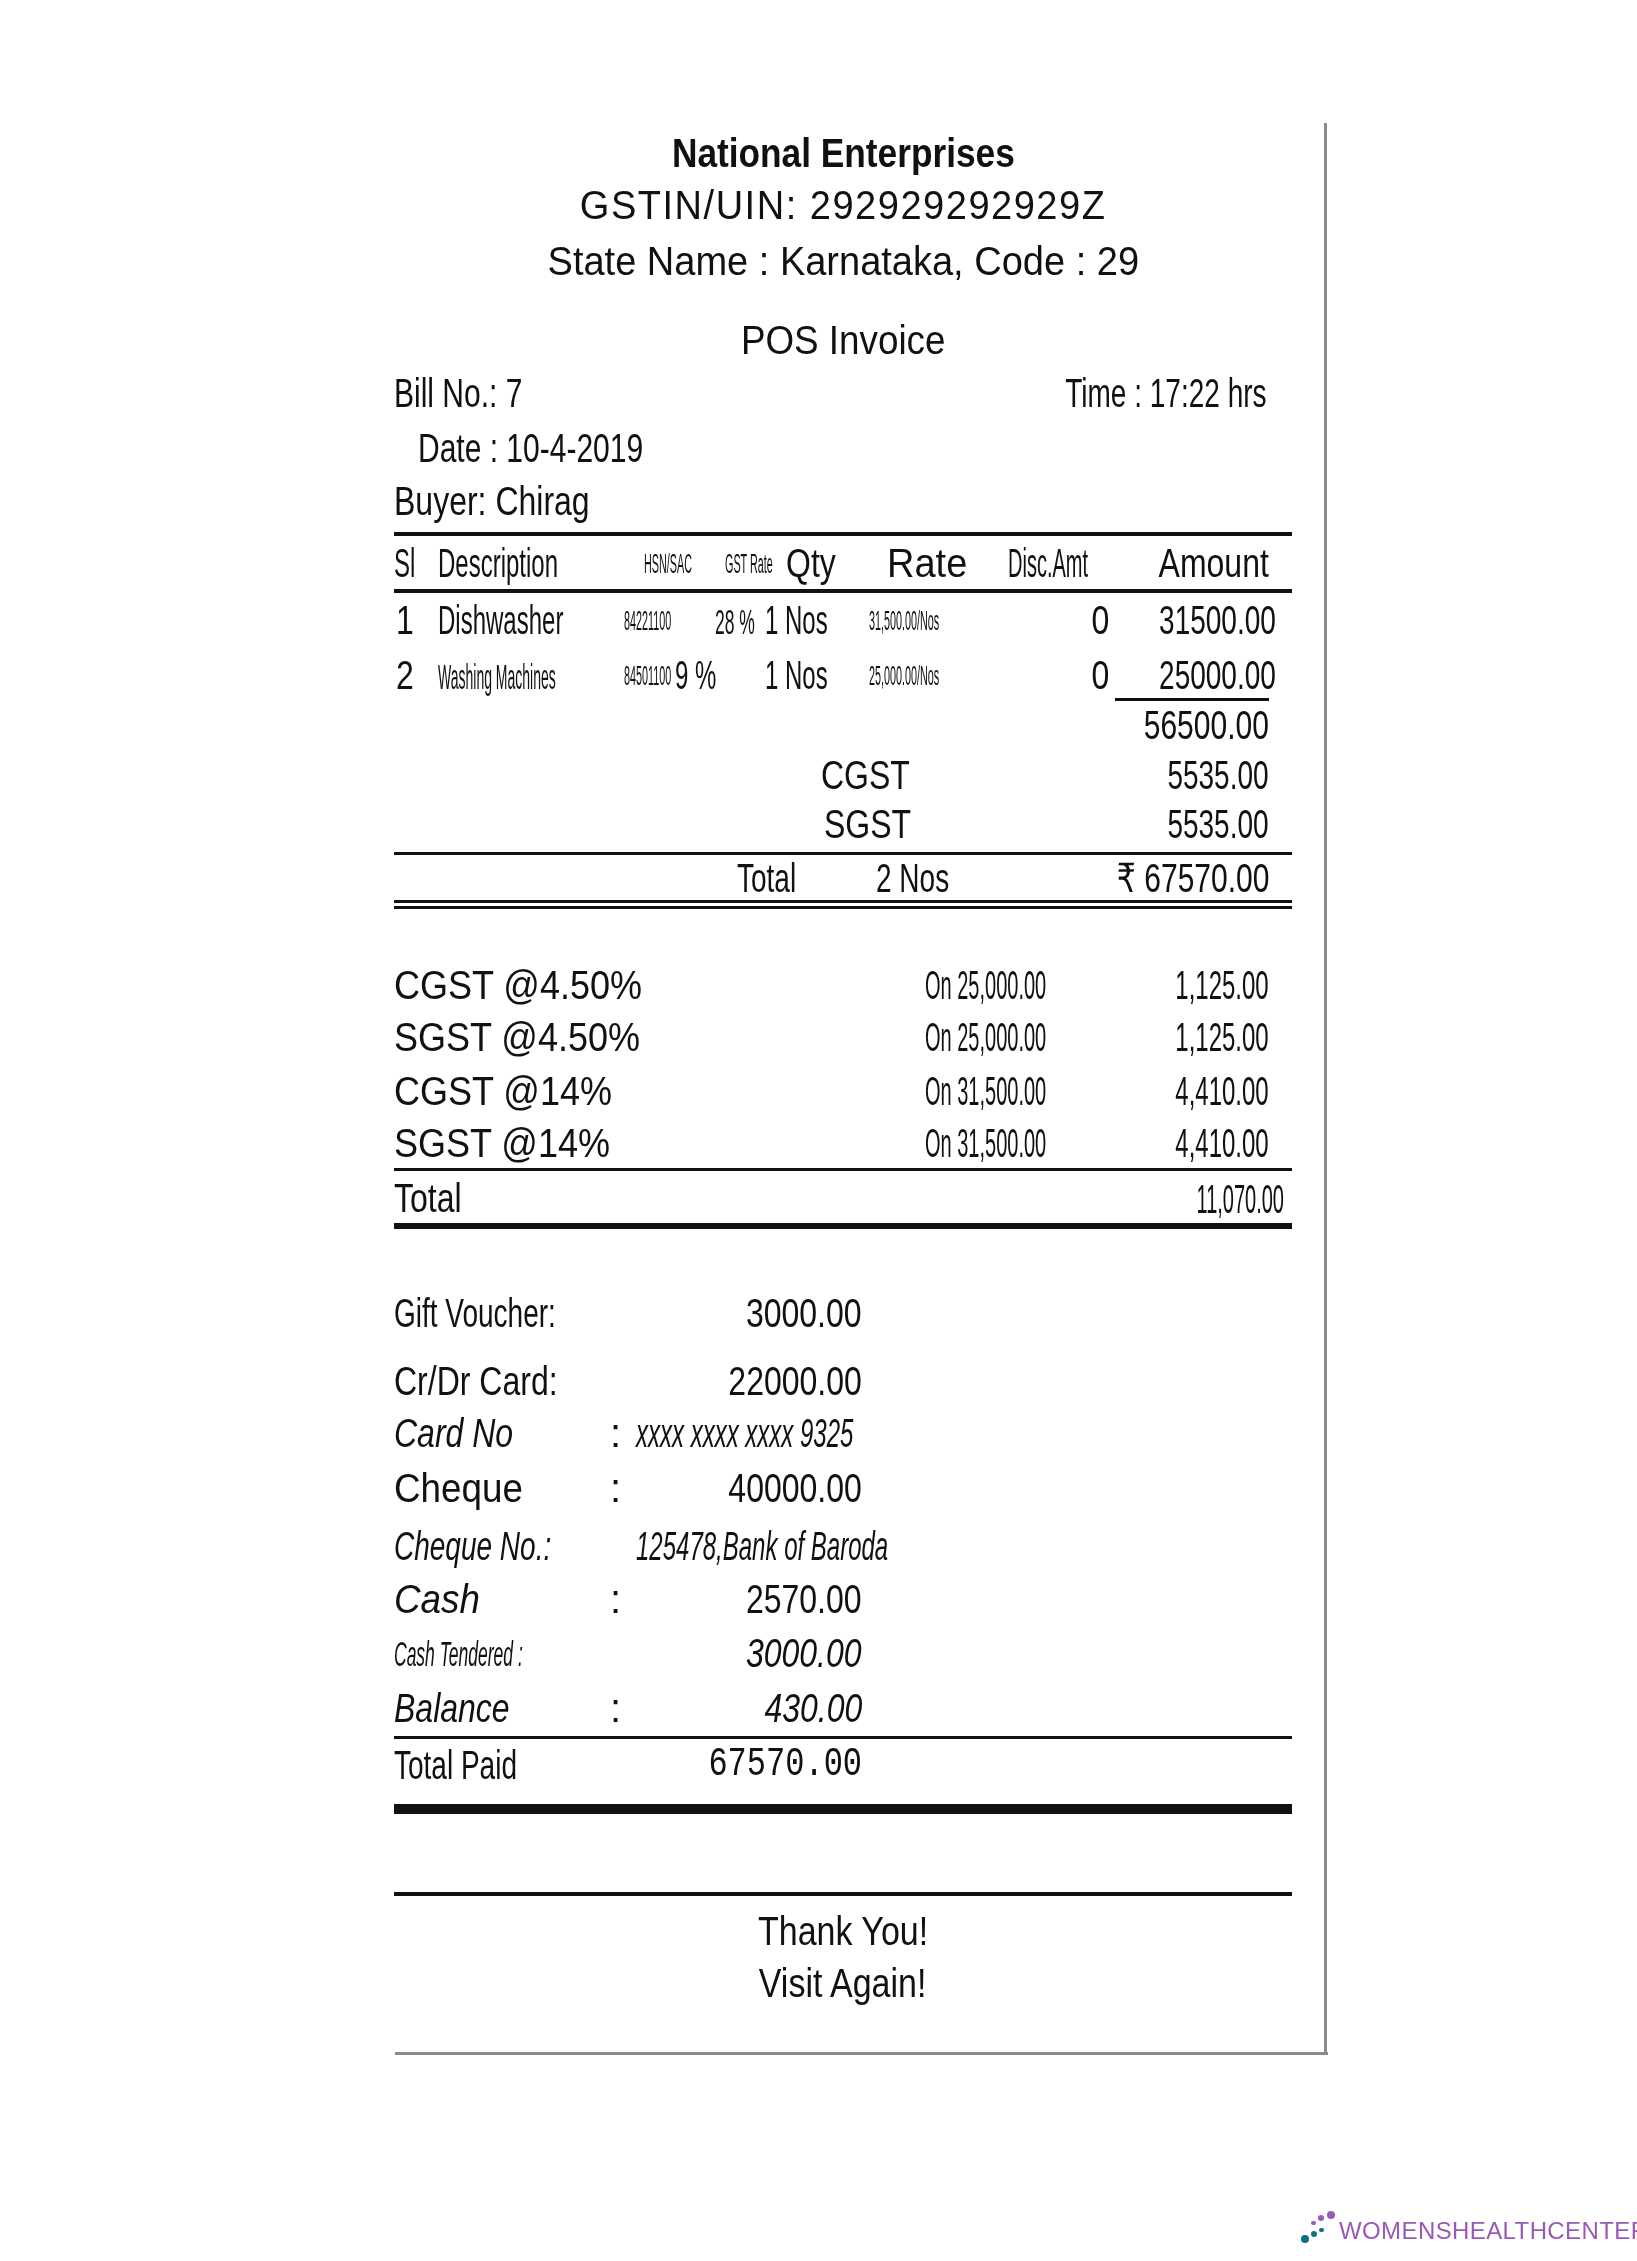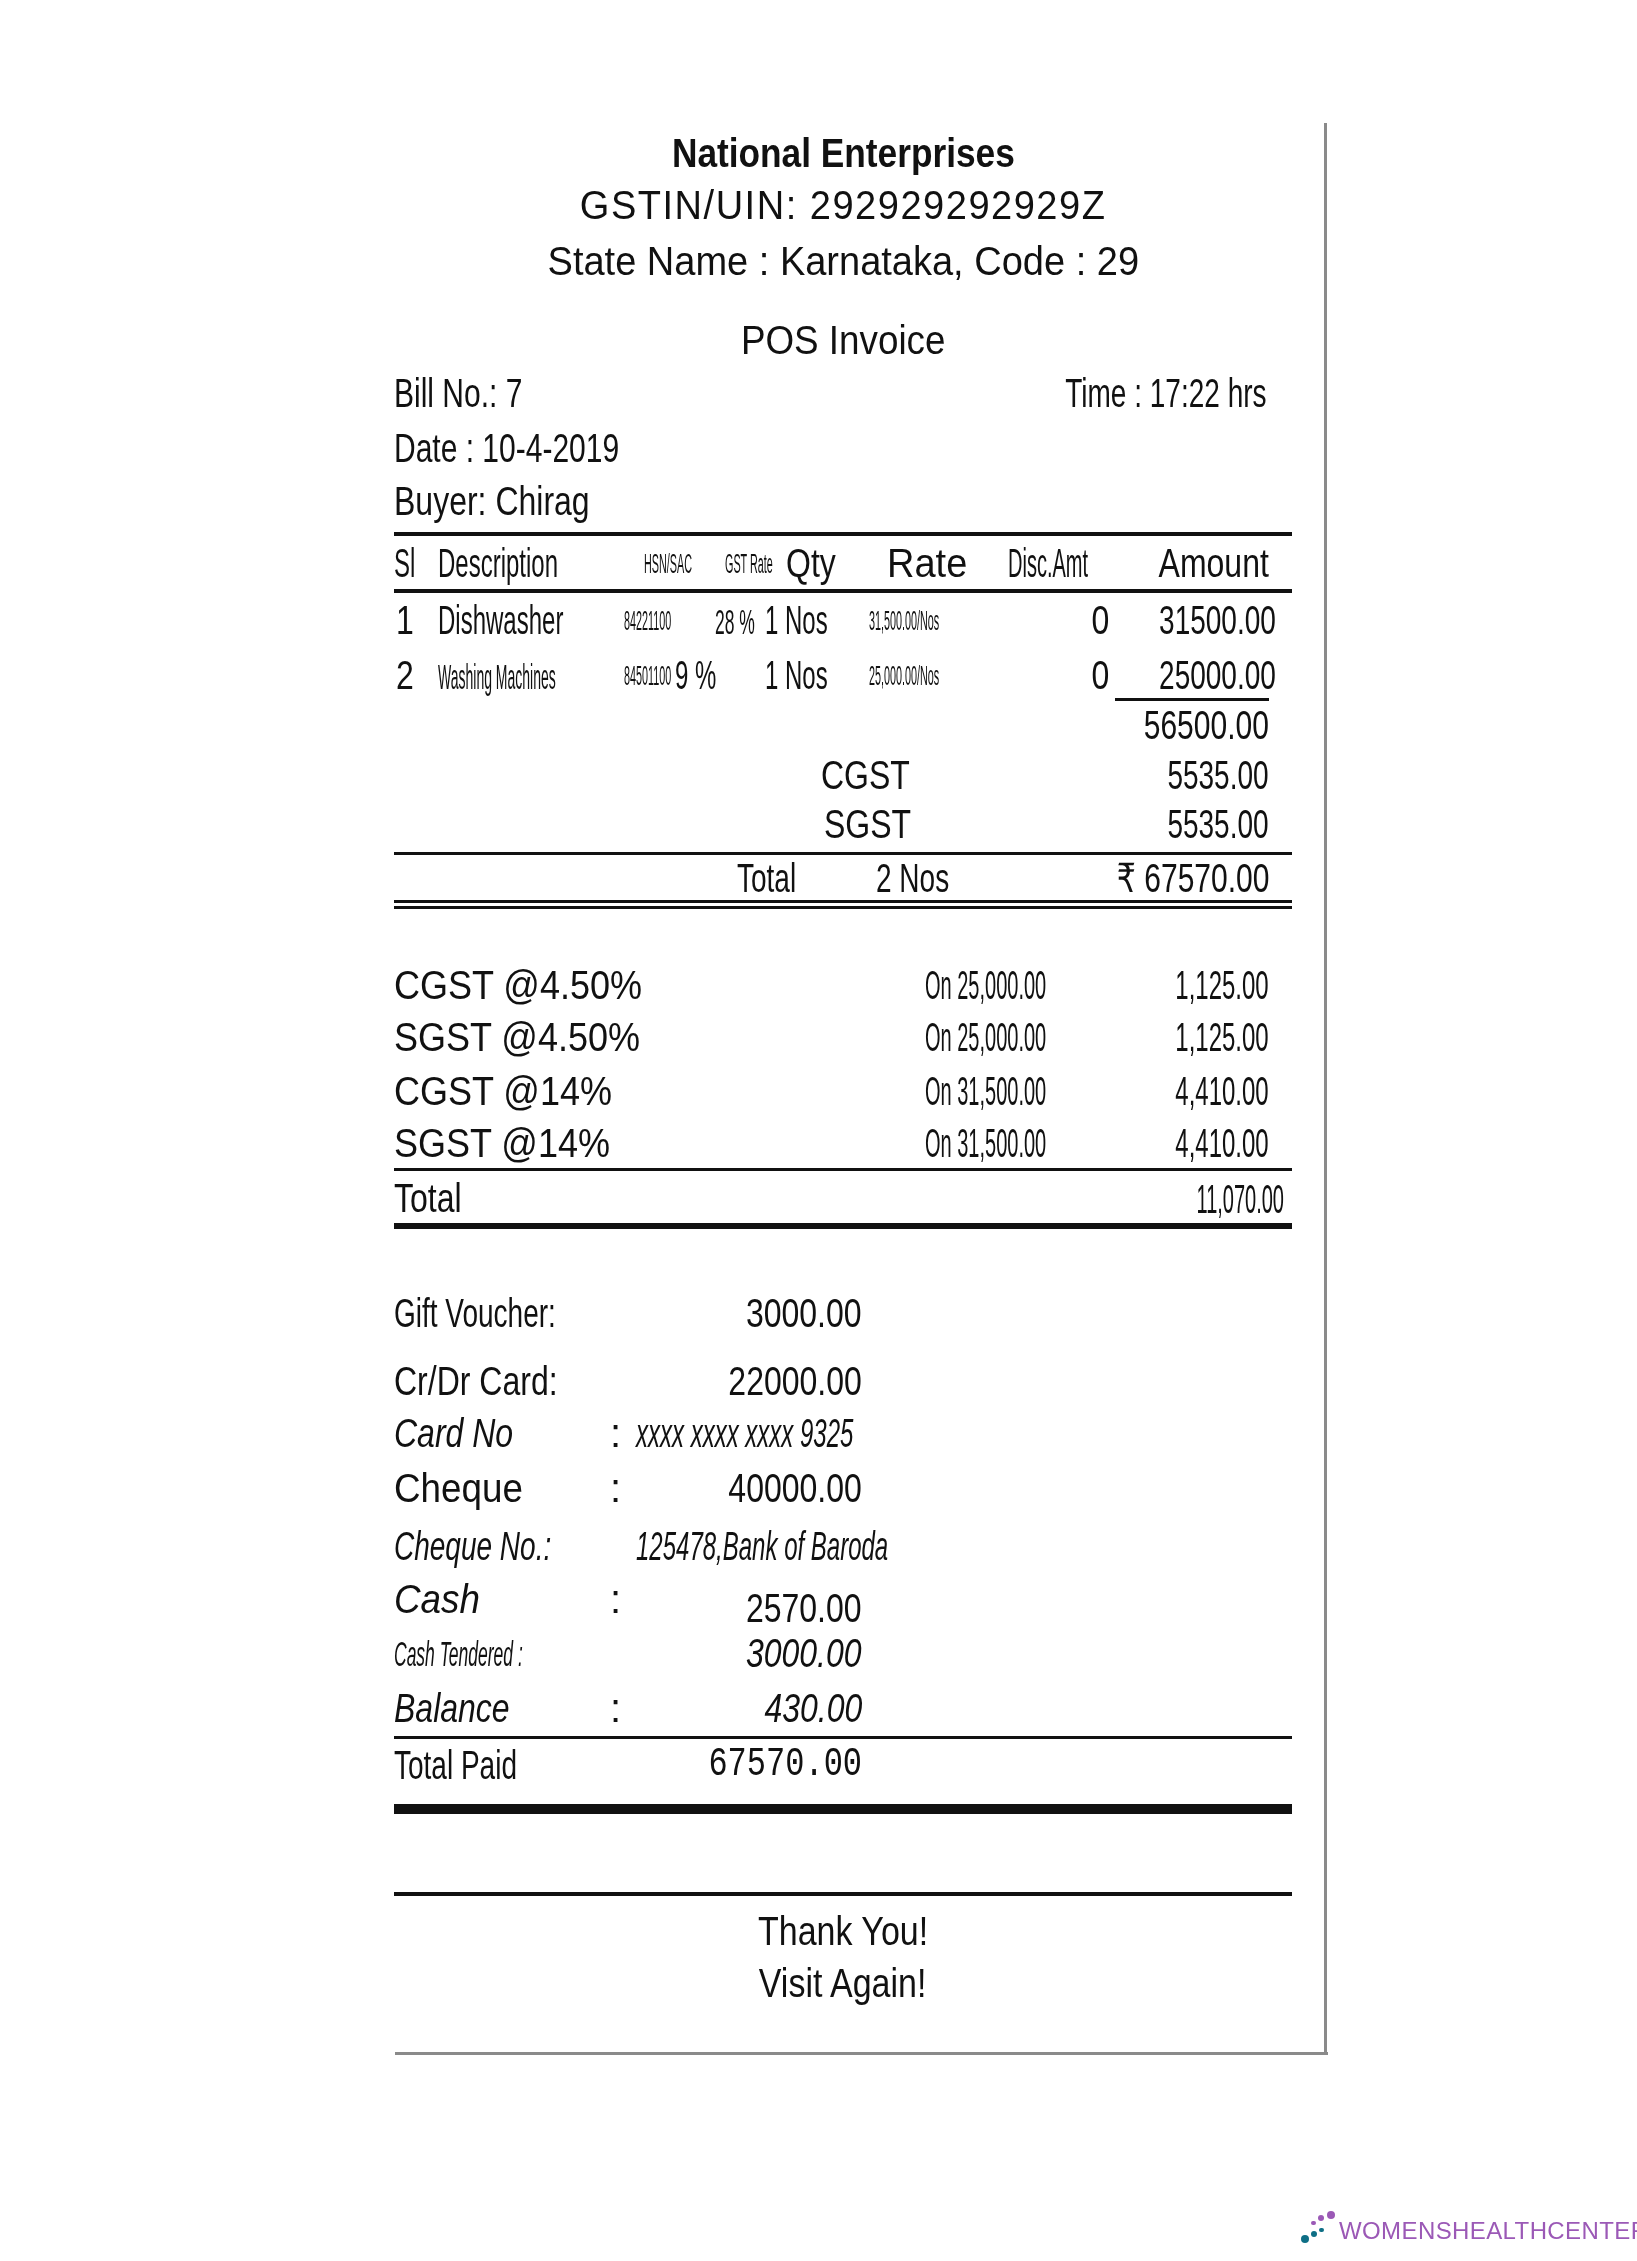--- a/index.html
+++ b/index.html
@@ -53,21 +53,21 @@
     </div>
   </div>
 
   <div>
     <div class="abs" style="left:394px; top:367px; line-height:52px;">
       <span class="cond f-md sx75">Bill No.: 7</span>
     </div>
     <div class="abs right" style="left:895px; width:372px; top:367px; line-height:52px;">
       <span class="cond f-md sx70 rt">Time :  17:22 hrs</span>
     </div>
-    <div class="abs" style="left:394px; top:422px; line-height:52px;">
+    <div class="abs" style="left:418px; top:422px; line-height:52px;">
       <span class="cond f-md sx75">Date  :  10-4-2019</span>
     </div>
     <div class="abs" style="left:394px; top:475px; line-height:52px;">
       <span class="cond f-md sx80">Buyer: Chirag</span>
     </div>
   </div>
 
   <div>
     <div class="rule" style="left:394px; top:532px; width:898px; height:4px;"></div>
 
@@ -169,21 +169,21 @@
 
     <div class="abs" style="left:394px; top:1462px; line-height:52px;"><span class="cond f-md" style="transform:scaleX(0.92);">Cheque</span></div>
     <div class="abs" style="left:610px; top:1462px; line-height:52px;"><span class="cond f-md">:</span></div>
     <div class="abs right" style="left:555px; width:307px; top:1462px; line-height:52px;"><span class="cond f-md sx80 rt">40000.00</span></div>
 
     <div class="abs" style="left:394px; top:1520px; line-height:52px;"><span class="cond f-md italic sx70">Cheque No.:</span></div>
     <div class="abs" style="left:636px; top:1520px; line-height:52px;"><span class="cond f-md italic sx60">125478,Bank of Baroda</span></div>
 
     <div class="abs" style="left:394px; top:1573px; line-height:52px;font-style:italic;"><span class="cond f-md" style="transform:scaleX(0.92);">Cash</span></div>
     <div class="abs" style="left:610px; top:1573px; line-height:52px;"><span class="cond f-md">:</span></div>
-    <div class="abs right" style="left:555px; width:307px; top:1573px; line-height:52px;margin-top:9px;"><span class="cond f-md sx80 rt">2570.00</span></div>
+    <div class="abs right" style="left:555px; width:307px; top:1573px; line-height:52px;"><span class="cond f-md sx80 rt">2570.00</span></div>
 
     <div class="abs" style="left:394px; top:1628px; line-height:52px;"><span class="cond f-sm italic sx50">Cash Tendered :</span></div>
     <div class="abs right" style="left:555px; width:307px; top:1627px; line-height:52px;"><span class="cond f-md italic sx80 rt">3000.00</span></div>
 
     <div class="abs" style="left:394px; top:1682px; line-height:52px;"><span class="cond f-md italic sx80">Balance</span></div>
     <div class="abs" style="left:610px; top:1682px; line-height:52px;"><span class="cond f-md">:</span></div>
     <div class="abs right" style="left:555px; width:307px; top:1682px; line-height:52px;"><span class="cond f-md italic sx80 rt">430.00</span></div>
 
     <div class="rule" style="left:394px; top:1736px; width:898px; height:3.2px;"></div>
 

